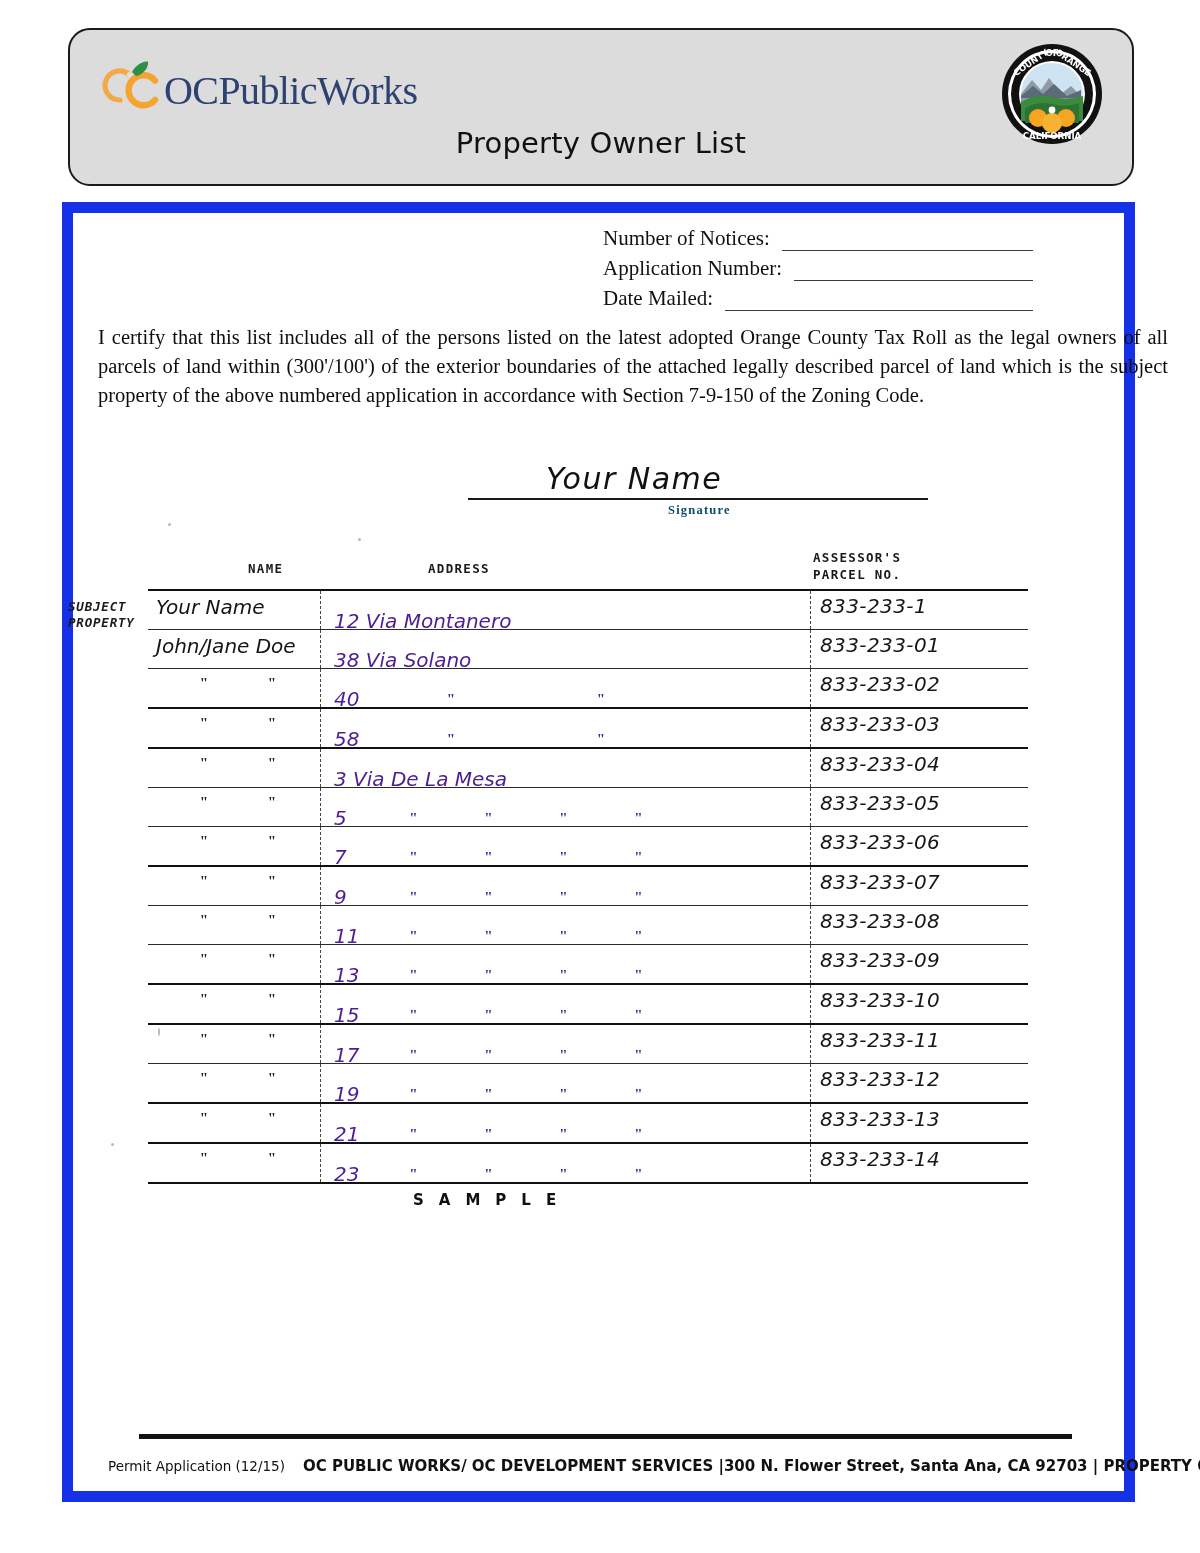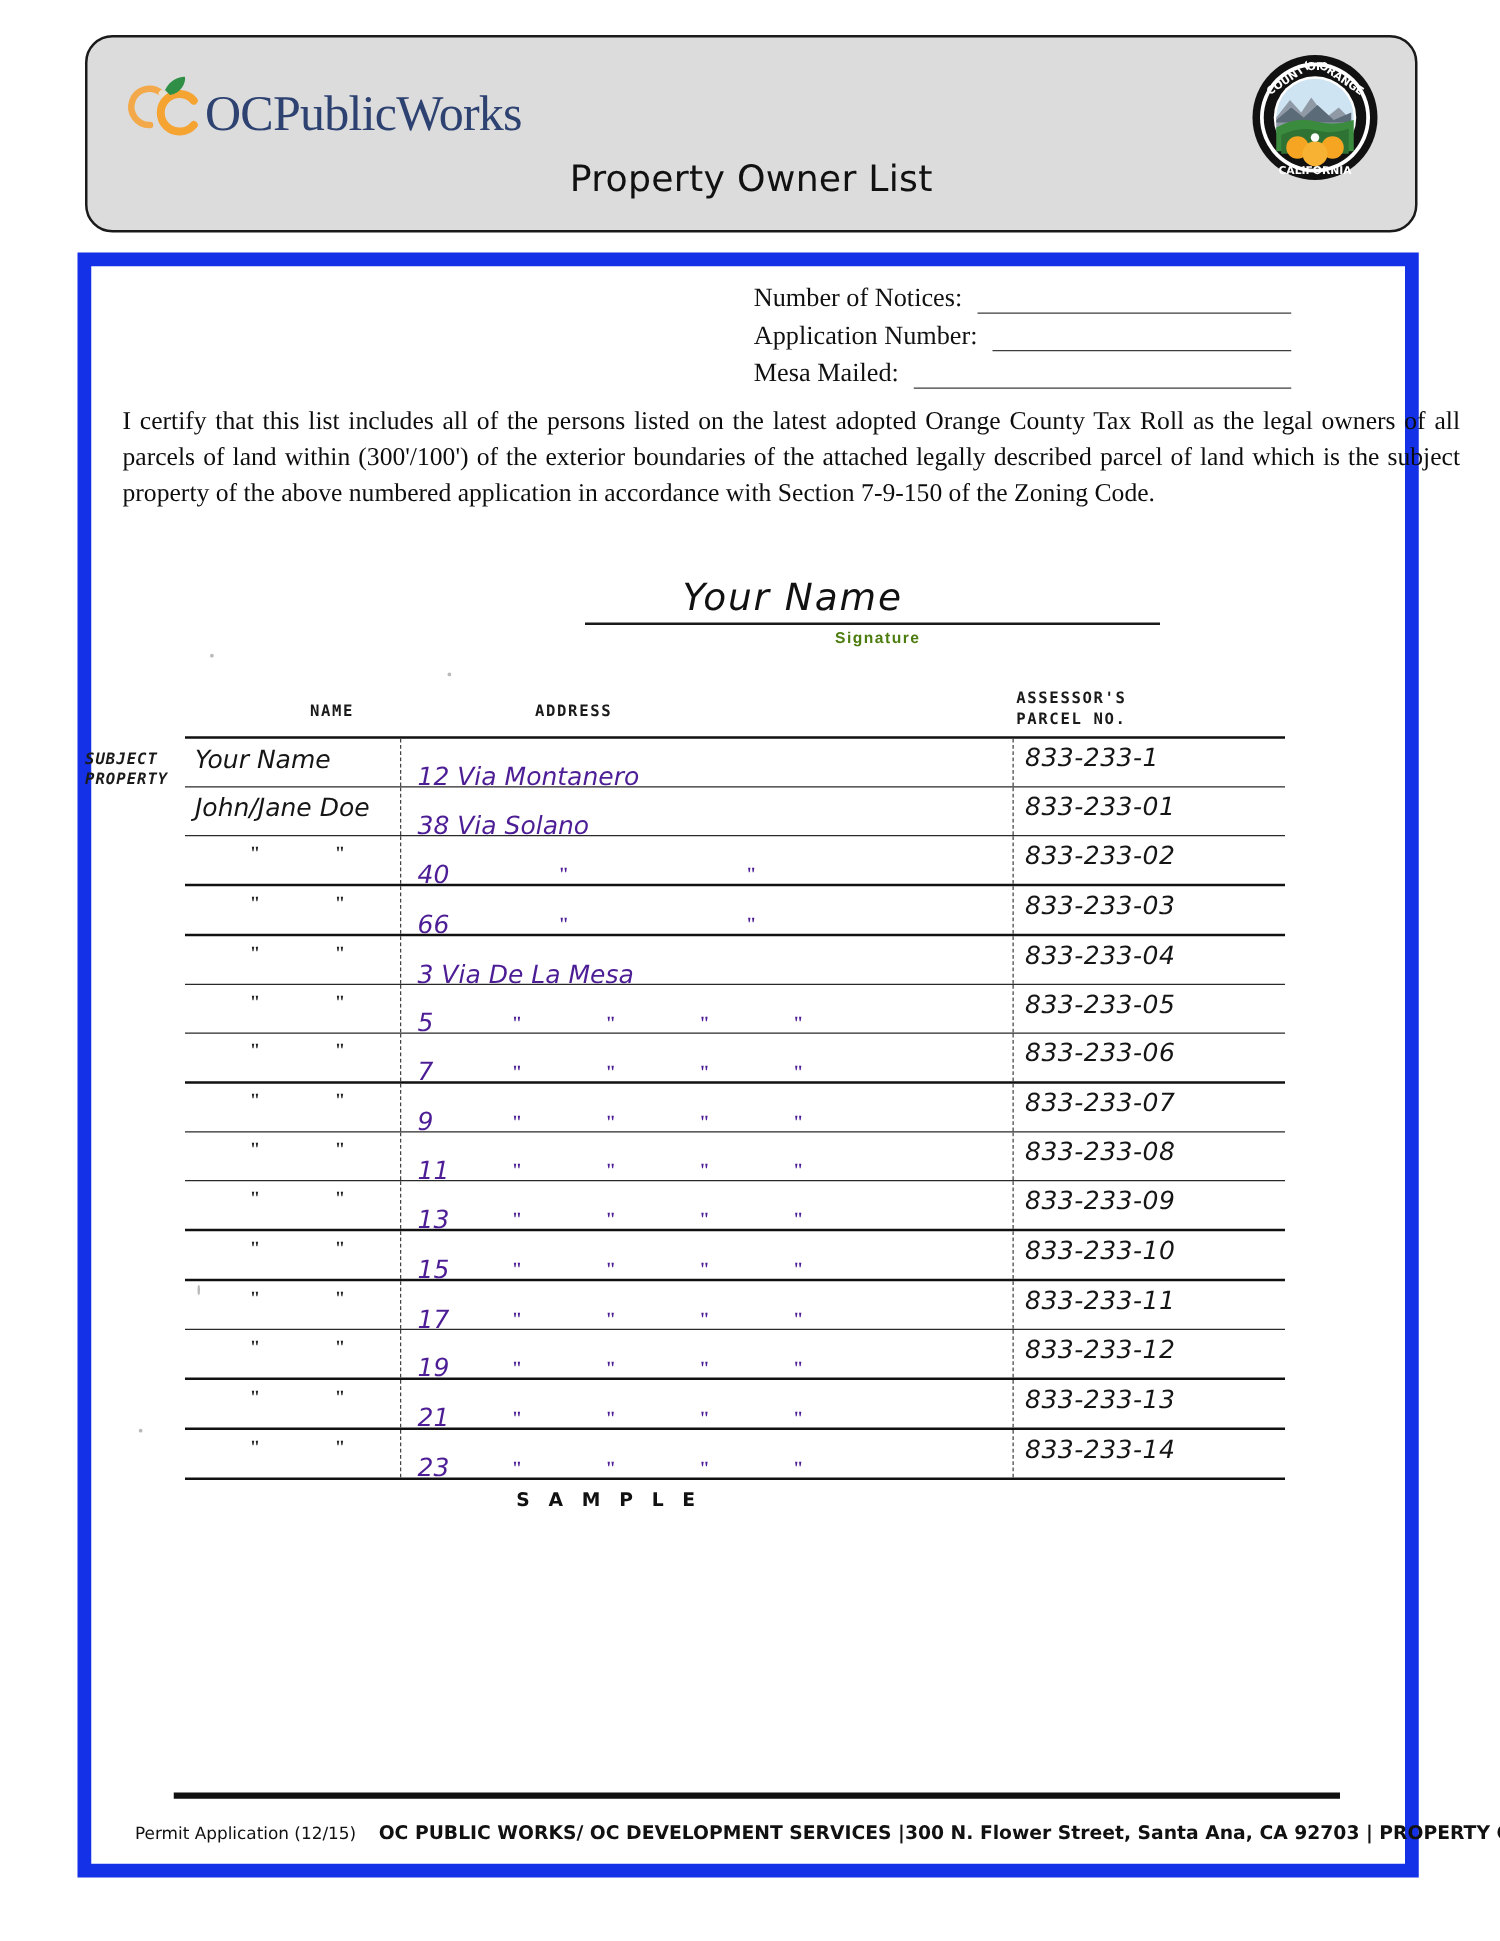--- a/index.html
+++ b/index.html
@@ -138,24 +138,24 @@
     letter-spacing: 1.5px;
     padding-left: 78px;
     padding-bottom: 2px;
     white-space: nowrap;
   }
   .sig-line {
     border-bottom: 2.2px solid #1a1a1a;
     width: 100%;
   }
   .sig-caption {
-    font-family: Liberation Sans, sans-serif;
+    font-family: Liberation Serif, serif;
     font-size: 12.5px;
     font-weight: bold;
-    color: #4d7c0f;
+    color: #0c4a6e;
     letter-spacing: 1.2px;
     padding-left: 200px;
     padding-top: 3px;
   }
 
   
   .table-area {
     position: absolute;
     left: 75px;
     top: 320px;
@@ -383,21 +383,21 @@
     <div class="form-fields">
       <div class="field-row">
         <span class="field-label">Number of Notices:</span>
         <span class="field-line"></span>
       </div>
       <div class="field-row">
         <span class="field-label">Application Number:</span>
         <span class="field-line"></span>
       </div>
       <div class="field-row">
-        <span class="field-label">Mesa Mailed:</span>
+        <span class="field-label">Date Mailed:</span>
         <span class="field-line"></span>
       </div>
     </div>
 
     <div class="certify">I certify that this list includes all of the persons listed on the latest adopted Orange County Tax Roll as the legal owners of all parcels of land within (300'/100') of the exterior boundaries of the attached legally described parcel of land which is the subject property of the above numbered application in accordance with Section 7-9-150 of the Zoning Code.</div>
 
     <div class="sig-block">
       <div class="sig-hand">Your Name</div>
       <div class="sig-line"></div>
       <div class="sig-caption">Signature</div>
@@ -444,21 +444,21 @@
               </span></div>
             <span class="vdiv2"></span>
             <div class="cell-apn">833-233-02</div>
           </div>
           <div class="trow heavy">
             <div class="cell-name ditto">
               <span>"</span>
               <span>"</span>
             </div>
             <span class="vdiv"></span>
-            <div class="cell-addr"><span class="addr-num">66</span><span class="addr-dittos">
+            <div class="cell-addr"><span class="addr-num">58</span><span class="addr-dittos">
                 <span>"</span>
                 <span>"</span>
               </span></div>
             <span class="vdiv2"></span>
             <div class="cell-apn">833-233-03</div>
           </div>
           <div class="trow">
             <div class="cell-name ditto">
               <span>"</span>
               <span>"</span>

